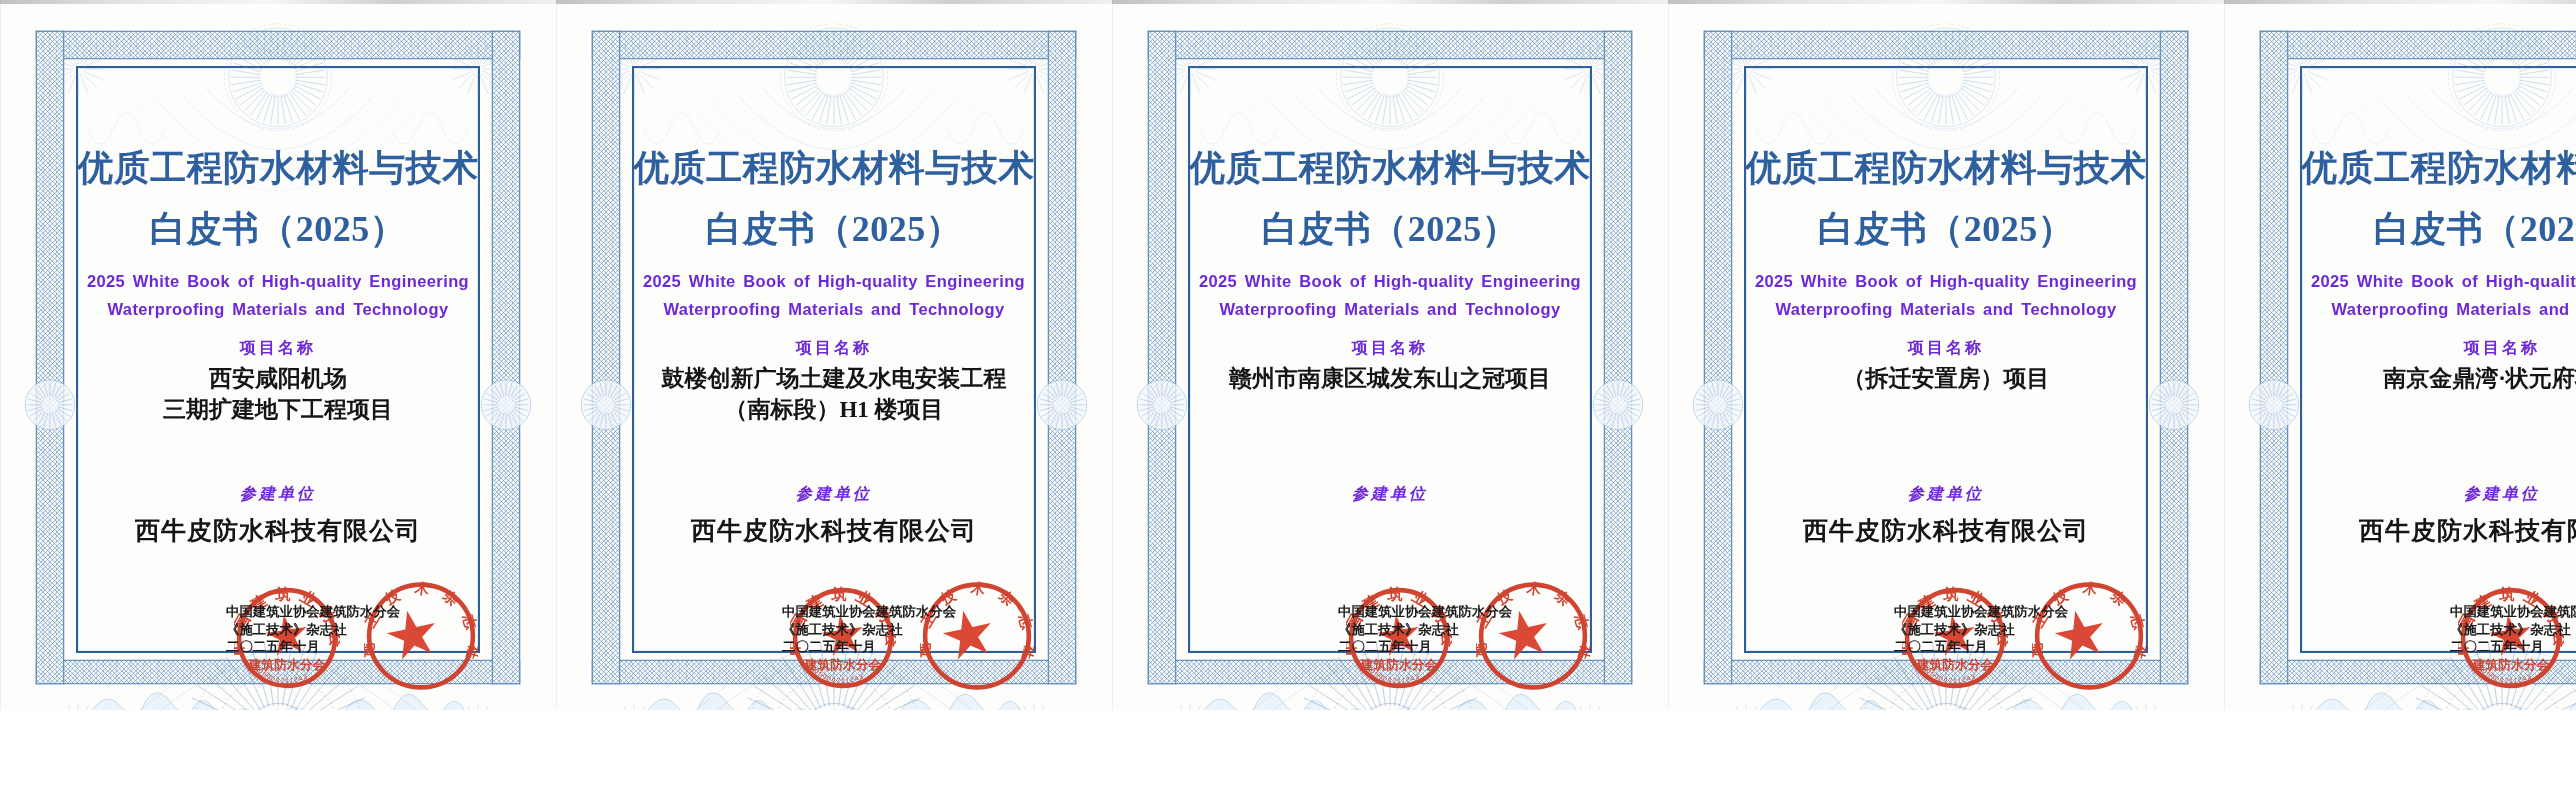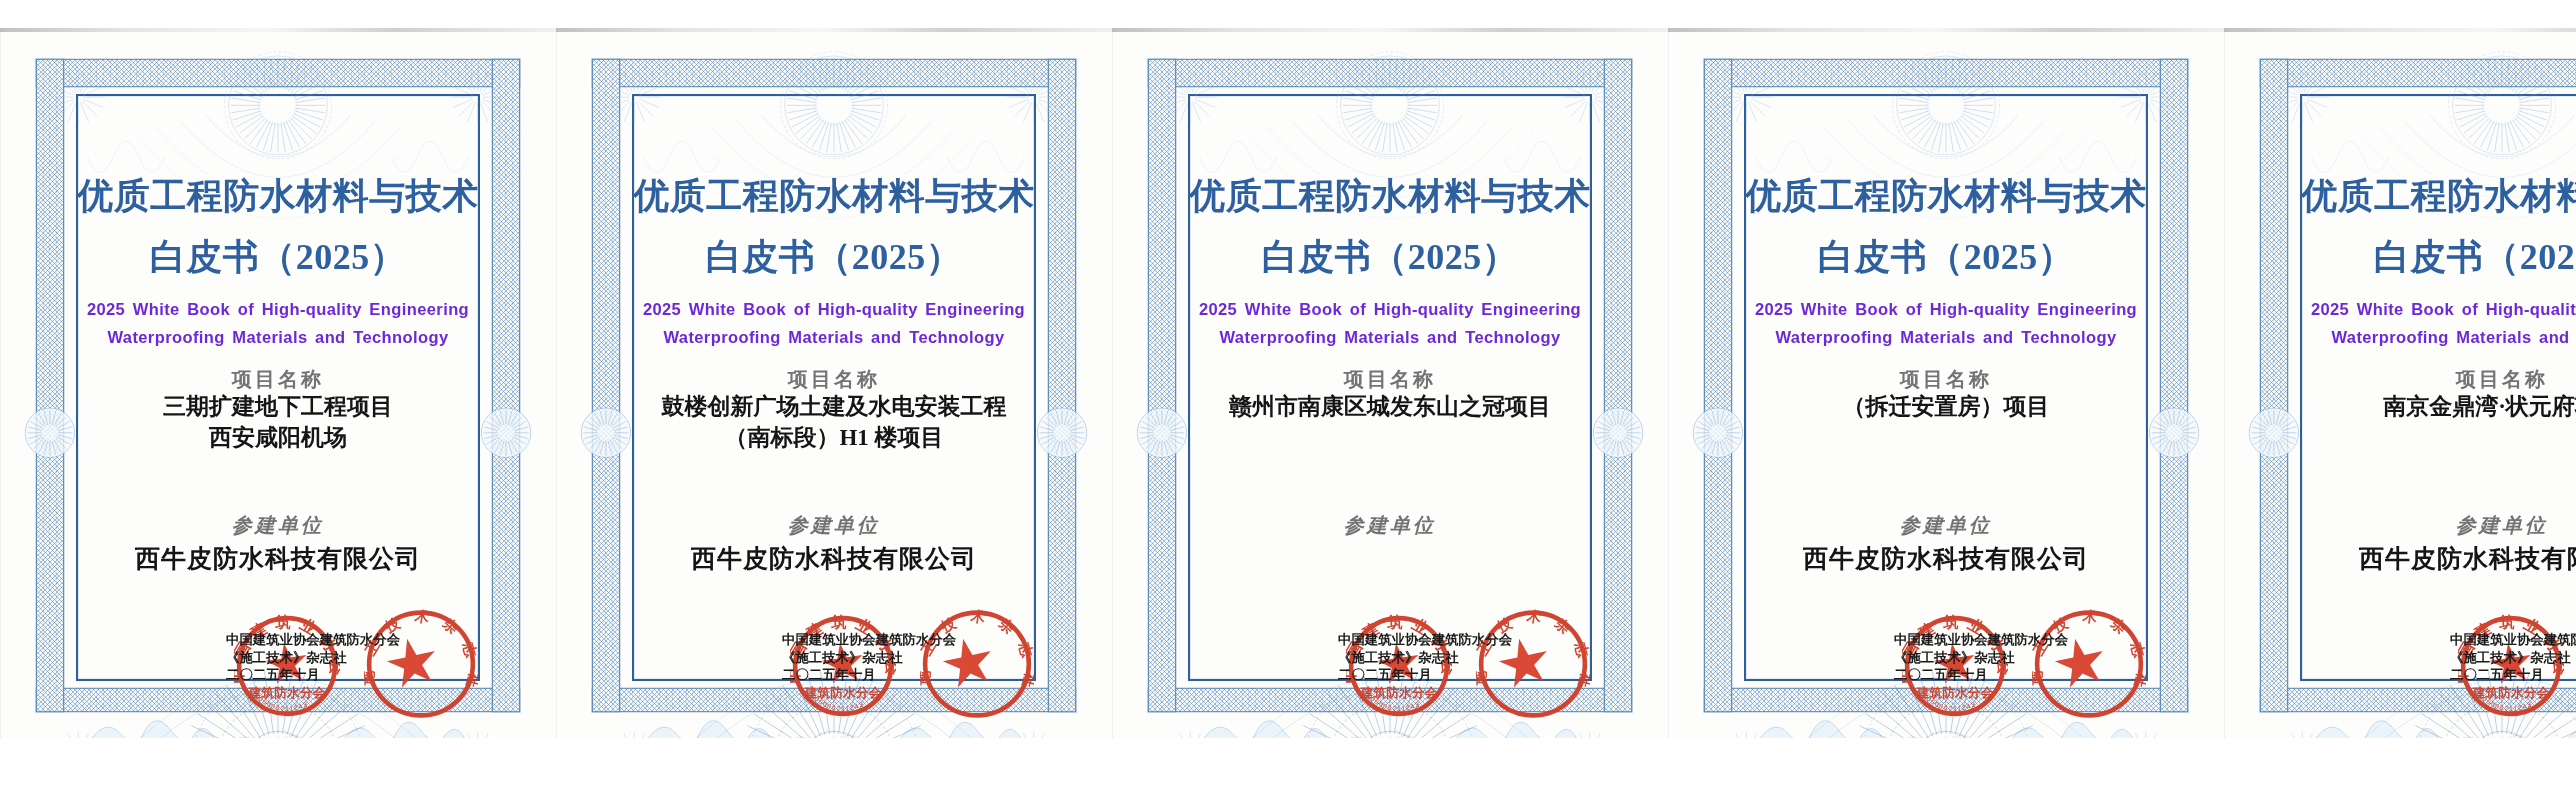--- a/index.html
+++ b/index.html
@@ -1,19 +1,19 @@
 <!DOCTYPE html>
 <html style="font-size:8.2px"><head>
 <meta charset="utf-8">
 <style>
   html,body{margin:0;padding:0;background:#ffffff;}
   body{width:2782px;height:789px;font-family:"Liberation Sans","DejaVu Sans",sans-serif;}
   #row{display:flex;width:2782px;height:789px;}
   .page{position:relative;flex:0 0 556px;width:556px;height:710px;background:#fdfdfc;overflow:hidden;
-        box-shadow:inset 0.5px 0 0 #e3e3e3;margin-top:28px;}
+        box-shadow:inset 0.5px 0 0 #e3e3e3;}
   .scan-top{position:absolute;top:0;left:0;right:0;height:3.6px;
         background:linear-gradient(90deg,#8f8f8f 0%,#cfcfcf 22%,#f0f0f0 48%,#a9a9a9 71%,#e6e6e6 100%);
         opacity:.55;}
   
   .band{position:absolute;background-color:#f5fafd;
         background-image:
           repeating-linear-gradient(45deg, rgba(47,95,150,.40) 0 0.8px, transparent 0.8px 3.3px),
           repeating-linear-gradient(-45deg, rgba(47,95,150,.40) 0 0.8px, transparent 0.8px 3.3px),
           repeating-linear-gradient(90deg, rgba(86,133,180,.15) 0 1px, transparent 1px 6.7px);
         box-shadow:inset 0 0 0 0.8px #4c7fb3, 0 0 0 0.5px rgba(76,127,179,.45);}
@@ -23,21 +23,21 @@
   .band-right{right:36px;top:31px;width:28px;bottom:26px;}
   .inner-rect{position:absolute;left:76px;right:76px;top:66px;bottom:57px;
         border:2.1px solid #2d5f9c;box-shadow:inset 0 0 0 1px rgba(120,160,200,.18);}
   svg.deco{position:absolute;left:0;top:0;width:556px;height:789px;pointer-events:none;}
   
   .tblock{position:absolute;left:72px;right:72px;text-align:center;}
   .title-cn{top:138px;font-family:"Liberation Serif","DejaVu Serif",serif;font-weight:700;
         font-size:36px;line-height:61px;color:#2e5f9e;letter-spacing:0.5px;}
   .subtitle-en{top:267px;font-weight:700;font-size:16.5px;line-height:28px;color:#6d28d9;
         letter-spacing:0.4px;word-spacing:2.6px;}
-  .field-label{font-weight:800;font-size:20px;letter-spacing:3.1px;color:#737373;}
+  .field-label{font-weight:800;font-size:16px;letter-spacing:3.1px;color:#6d28d9;}
   .label-project{top:338px;}
   .label-unit{top:484px;font-style:italic;}
   .project-name{top:363px;font-family:"Liberation Serif","DejaVu Serif",serif;font-weight:700;
         font-size:23px;line-height:31px;color:#151515;}
   .unit-name{top:514px;font-family:"Liberation Serif","DejaVu Serif",serif;font-weight:700;
         font-size:25px;letter-spacing:1px;color:#151515;}
   .seal-text{position:absolute;left:226px;width:289px;top:603px;
         font-family:"Liberation Serif","DejaVu Serif",serif;font-size:13.4px;line-height:17.5px;
         color:#1a1a1a;font-weight:600;}
   .seal{position:absolute;opacity:.96;}
@@ -335,22 +335,22 @@
   </div>
 
   <div class="tblock subtitle-en">
     <div>2025 White Book of High-quality Engineering</div>
     <div>Waterproofing Materials and Technology</div>
   </div>
 
   <div class="tblock field-label label-project">项目名称</div>
 
   <div class="tblock project-name">
+    <div>西安咸阳机场</div>
     <div>三期扩建地下工程项目</div>
-    <div>西安咸阳机场</div>
   </div>
 
   <div class="tblock field-label label-unit">参建单位</div>
 
   <div class="tblock unit-name">西牛皮防水科技有限公司</div>
 
   <svg class="seal seal-left" viewBox="0 0 206 206">
     <defs>
       <path id="lt0" d="M 20 136 A 86 86 0 1 1 186 136" fill="none"></path>
       <path id="lb0" d="M 30 148 A 84 84 0 0 0 176 148" fill="none"></path>

